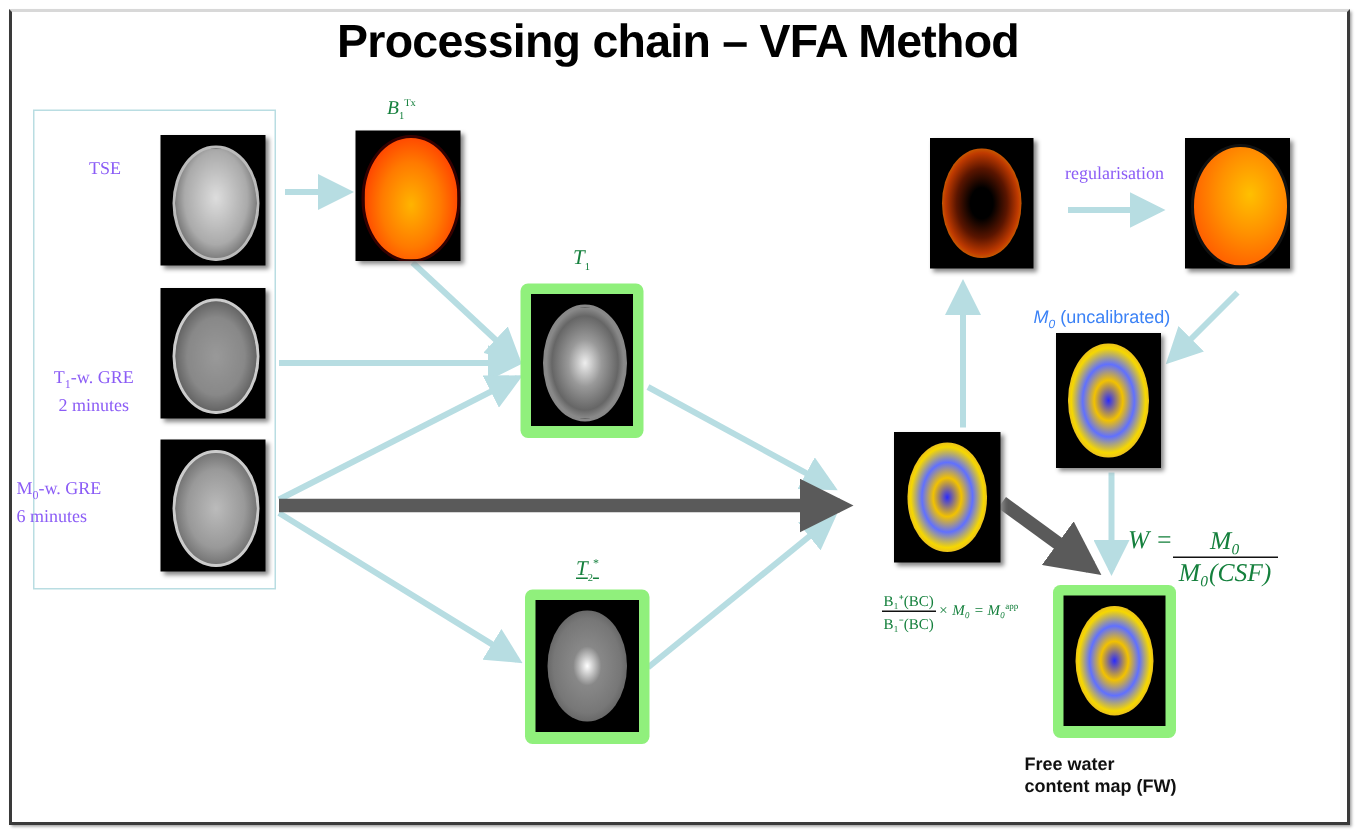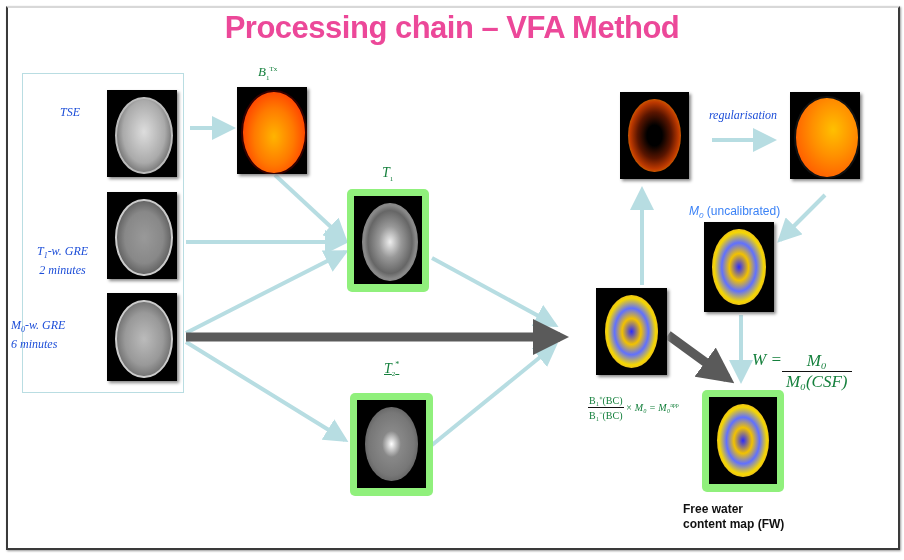--- a/index.html
+++ b/index.html
@@ -1,20 +1,20 @@
 <!DOCTYPE html>
 <html><head>
 <meta charset="utf-8">
 <style>
   html,body{margin:0;padding:0;background:#fff;}
   body{width:904px;height:560px;position:relative;overflow:hidden;font-family:"Liberation Serif",serif;}
   .frame{position:absolute;left:6px;top:6px;width:890px;height:540px;border:2px solid #3a3a3a;border-top-color:#d8d8d8;box-shadow:1px 1px 2px #999;background:#fff;}
-  .title{position:absolute;left:0;width:904px;top:10px;text-align:center;font-family:"Liberation Sans",sans-serif;font-weight:bold;font-size:31px;color:#ec4899;letter-spacing:-0.5px;}
+  .title{position:absolute;left:0;width:904px;top:10px;text-align:center;font-family:"Liberation Sans",sans-serif;font-weight:bold;font-size:31px;color:#000000;letter-spacing:-0.5px;}
   .inbox{position:absolute;left:22px;top:73px;width:160px;height:318px;border:1px solid #b9dde2;}
-  .lbl{position:absolute;font-size:12px;color:#1d4ed8;text-align:center;line-height:15px;font-style:italic;}
+  .lbl{position:absolute;font-size:12px;color:#8b5cf6;text-align:center;line-height:15px;}
   .img{position:absolute;background:#000;box-shadow:2px 2px 3px #888;overflow:hidden;}
   .brain{position:absolute;left:12%;top:8%;width:76%;height:84%;border-radius:50%/50%;}
   .gray1{background:radial-gradient(ellipse at 50% 45%,#ddd 0%,#aaa 55%,#666 80%,#111 95%);border:2px solid #bbb;}
   .gray2{background:radial-gradient(ellipse at 50% 50%,#999 0%,#888 50%,#555 80%,#222 95%);border:2px solid #ccc;}
   .gray3{background:radial-gradient(ellipse at 50% 50%,#bbb 0%,#999 50%,#666 80%,#222 95%);border:2px solid #ccc;}
   .t1{background:radial-gradient(ellipse at 50% 50%,#eee 0%,#999 30%,#666 60%,#aaa 80%,#333 95%);border:2px solid #888;}
   .t2{background:radial-gradient(ellipse at 50% 50%,#fff 0%,#888 25%,#777 60%,#555 85%,#111 97%);}
   .b1{background:radial-gradient(ellipse at 50% 55%,#ffb400 0%,#ff7a00 45%,#ff3a00 80%,#e01000 95%);border:2px solid #300;}
   .b1s{background:radial-gradient(ellipse at 50% 50%,#000 20%,#5a1500 45%,#c03a00 65%,#d8a000 85%,#000 97%);}
   .b1r{background:radial-gradient(ellipse at 60% 40%,#ffc000 0%,#ff9000 40%,#ff5a00 80%,#ff2000 95%);border:2px solid #111;}
@@ -87,21 +87,21 @@
 
 <div class="eq" style="left:382px;top:165px;font-size:14px;">
   <span>T</span><sub style="font-size:7px;font-style:normal">1</sub>
 </div>
 <div class="gframe" style="left:347px;top:189px;width:82px;height:103px;">
   <div class="img" style="left:7px;top:7px;width:68px;height:88px;box-shadow:none;">
       <div class="brain t1"></div>
     </div>
 </div>
 
-<div class="eq" style="left:384px;top:360px;font-size:14px;text-decoration:underline;">
+<div class="eq" style="left:384px;top:371px;font-size:14px;text-decoration:underline;">
   <span>T</span><sub style="font-size:7px;font-style:normal">2</sub><sup style="font-size:8px;font-style:normal">*</sup>
 </div>
 <div class="gframe" style="left:350px;top:393px;width:83px;height:103px;">
   <div class="img" style="left:7px;top:7px;width:69px;height:88px;box-shadow:none;">
       <div class="brain t2"></div>
     </div>
 </div>
 
 <div class="img" style="left:620px;top:92px;width:69px;height:87px;">
     <div class="brain b1s"></div>

